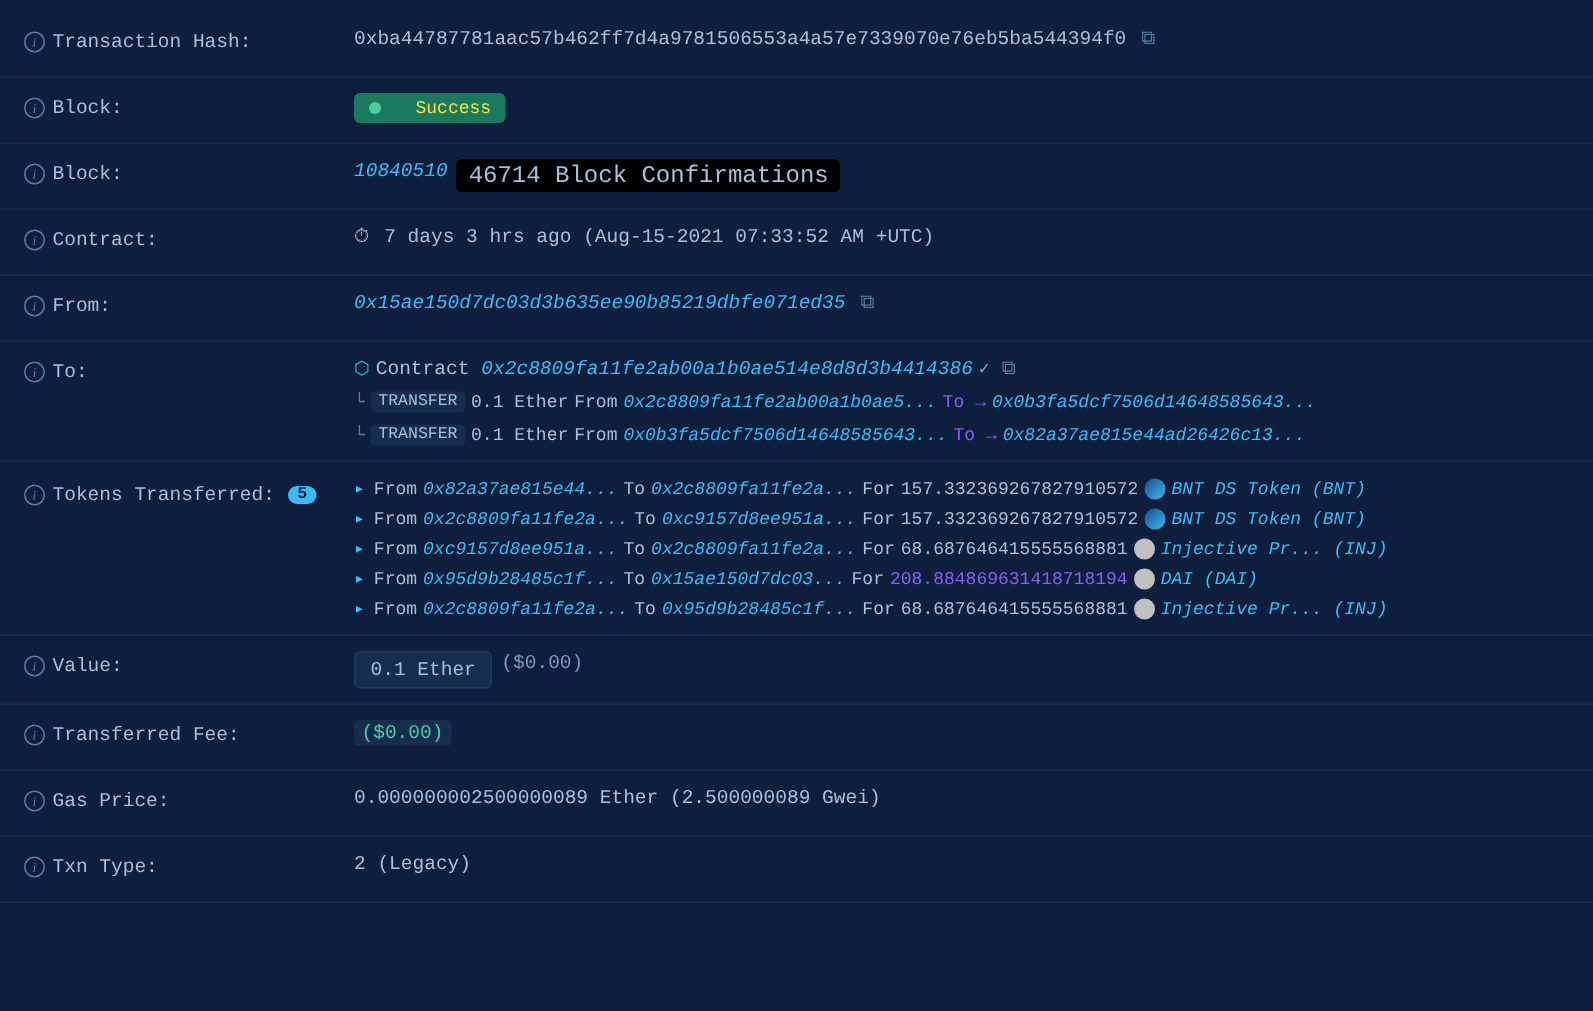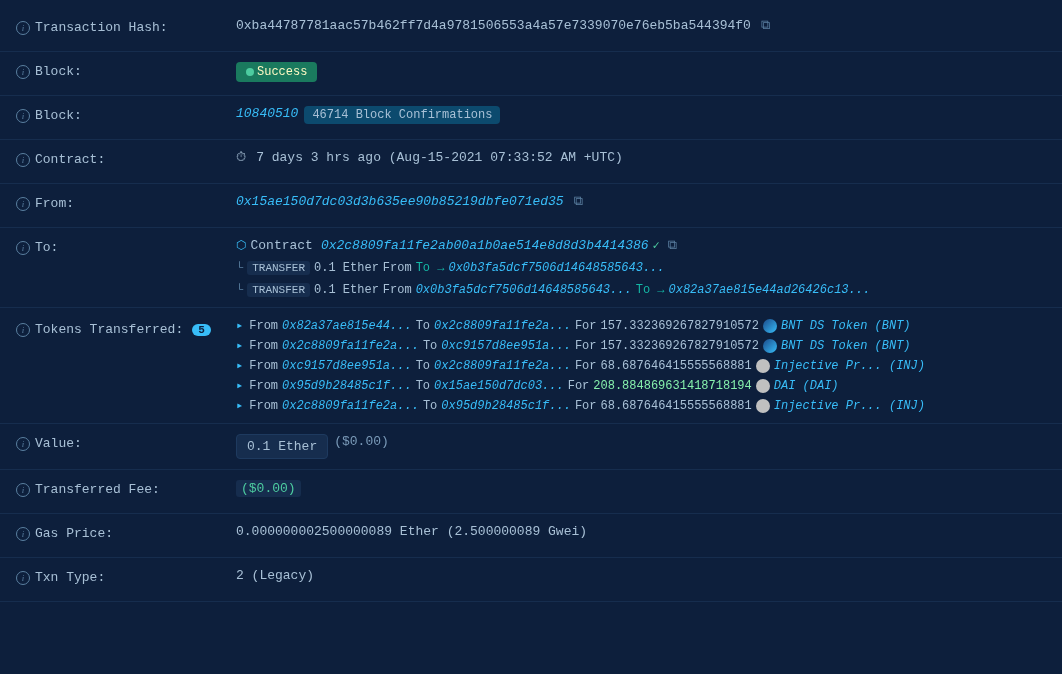--- a/index.html
+++ b/index.html
@@ -58,46 +58,46 @@
     .copy-icon {
       display: inline-flex;
       align-items: center;
       justify-content: center;
       color: #5a7fa0;
       cursor: pointer;
       margin-left: 4px;
     }
     .success-badge {
       background-color: #1a7a5e;
-      color: #fef9c3;
+      color: #fde047;
       border-radius: 4px;
       padding: 3px 10px;
       display: inline-flex;
       align-items: center;
-      gap: 3px;
+      gap: 23px;
       font-size: 12px;
       justify-content: center;
     }
     .success-dot {
       width: 8px;
       height: 8px;
       border-radius: 50%;
       background: #4dcca0;
     }
     .link {
       color: #38bdf8;
       text-decoration: none;
       font-style: italic;
     }
     .confirmations {
       color: #a8c0d6;
-      background: #0c4a6e;
+      background: #000000;
       border-radius: 4px;
       padding: 2px 8px;
-      font-size: 12px;
+      font-size: 16px;
     }
     .timestamp-icon {
       color: #a8c0d6;
       margin-right: 4px;
     }
     .transfer-row {
       display: flex;
       align-items: center;
       color: #a8c0d6;
       font-size: 12px;
@@ -105,21 +105,21 @@
       gap: 4px;
     }
     .transfer-label {
       color: #a8c0d6;
       background: #162d4e;
       border-radius: 3px;
       padding: 1px 5px;
       font-size: 11px;
     }
     .arrow {
-      color: #14b8a6;
+      color: #8b5cf6;
     }
     .tokens-section {
       display: flex;
       flex-direction: column;
       gap: 5px;
       width: 100%;
     }
     .token-row {
       display: flex;
       align-items: center;
@@ -266,20 +266,21 @@
           <span style="color:#a8c0d6; margin-right:4px;">Contract</span>
           <a class="link">0x2c8809fa11fe2ab00a1b0ae514e8d8d3b4414386</a>
           <span class="verified-icon">✓</span>
           <span class="copy-icon">⧉</span>
         </div>
         <div class="transfer-row">
           <span style="color:#5a7fa0;">└</span>
           <span class="transfer-label">TRANSFER</span>
           <span style="color:#a8c0d6;">0.1 Ether</span>
           <span>From</span>
+          <a class="link">0x2c8809fa11fe2ab00a1b0ae5...</a>
           <span class="arrow">To →</span>
           <a class="link">0x0b3fa5dcf7506d14648585643...</a>
         </div>
         <div class="transfer-row">
           <span style="color:#5a7fa0;">└</span>
           <span class="transfer-label">TRANSFER</span>
           <span style="color:#a8c0d6;">0.1 Ether</span>
           <span>From</span>
           <a class="link">0x0b3fa5dcf7506d14648585643...</a>
           <span class="arrow">To →</span>
@@ -334,21 +335,21 @@
           <a class="link">Injective Pr... (INJ)</a>
         </div>
 
         <div class="token-row">
           <span class="token-bullet">▸</span>
           <span style="color:#a8c0d6;">From</span>
           <a class="link">0x95d9b28485c1f...</a>
           <span style="color:#a8c0d6;">To</span>
           <a class="link">0x15ae150d7dc03...</a>
           <span style="color:#a8c0d6;">For</span>
-          <span style="color:#86efac;">208.884869631418718194</span>
+          <span style="color:#8b5cf6;">208.884869631418718194</span>
           <span class="token-icon-dai"></span>
           <a class="link">DAI (DAI)</a>
         </div>
 
         <div class="token-row">
           <span class="token-bullet">▸</span>
           <span style="color:#a8c0d6;">From</span>
           <a class="link">0x2c8809fa11fe2a...</a>
           <span style="color:#a8c0d6;">To</span>
           <a class="link">0x95d9b28485c1f...</a>

